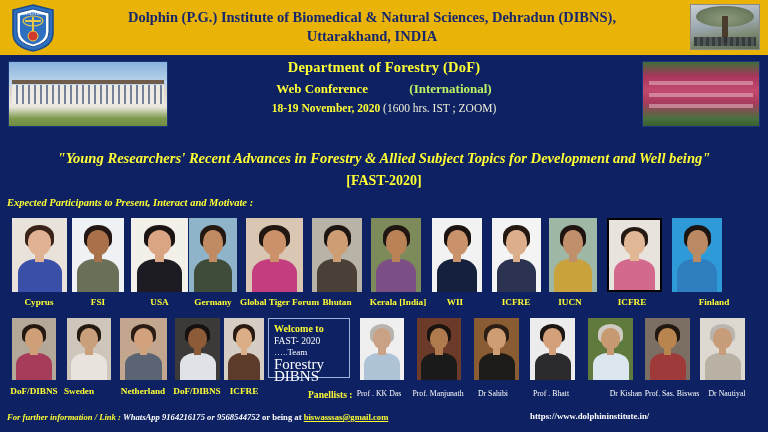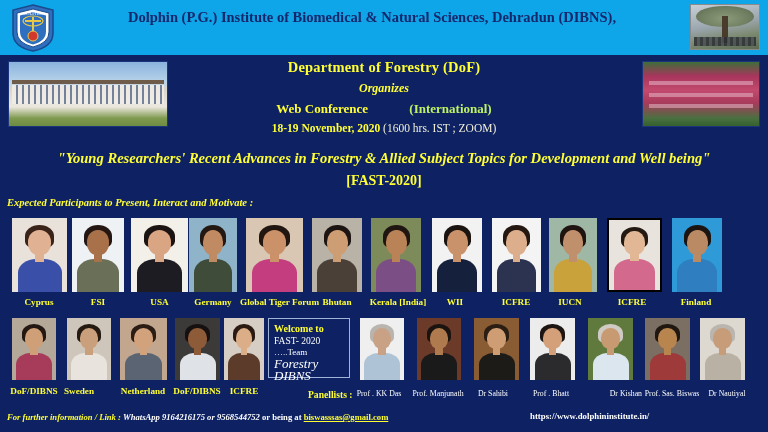--- a/index.html
+++ b/index.html
@@ -12,21 +12,21 @@
   }
   #poster {
     position:relative;
     width:768px; height:432px;
     background:#0d2163;
   }
 
   
   .header {
     position:absolute; left:0; top:0; width:768px; height:55px;
-    background:#0ea5e9;
+    background:#eab308;
   }
   .hdr-logo {
     position:absolute; left:8px; top:3px; width:50px; height:50px;
   }
   .hdr-title {
     position:absolute; left:72px; top:8px; width:600px;
     text-align:center;
     font-family:"Liberation Serif", serif;
     font-weight:bold;
     font-size:14.5px;
@@ -160,21 +160,21 @@
   
   .welcome-box {
     position:absolute;
     border:1px solid #9fb4d8;
     background:#0d2163;
     padding:4px 5px;
   }
   .wb-l1 { color:#ffff33; font-weight:bold; font-size:10px; line-height:12px; }
   .wb-l2 { color:#ffffff; font-size:9.5px; line-height:12px; }
   .wb-l3 { color:#ffffff; font-size:9px; line-height:11px; }
-  .wb-l4 { color:#ffffff; font-size:13px; line-height:12px;font-style:italic; }
+  .wb-l4 { color:#ffffff; font-size:15px; line-height:12px; }
 
   .panellists-label {
     position:absolute;
     color:#ffff33;
     font-weight:bold;
     font-size:9.6px;
     white-space:nowrap;
   }
   .pnl-name {
     position:absolute;
@@ -213,20 +213,21 @@
       <path d="M25 9 L38 12.5 L38 28.5 Q38 38 25 41.5 Q12 38 12 28.5 L12 12.5 Z" fill="#2f6fc0"></path>
       <ellipse cx="25" cy="18" rx="10" ry="5" fill="none" stroke="#e8c84a" stroke-width="1.2"></ellipse>
       <rect x="24" y="14" width="2" height="16" fill="#e8c84a"></rect>
       <rect x="17" y="17" width="16" height="2" fill="#e8c84a"></rect>
       <circle cx="25" cy="33" r="5" fill="#d0392b" stroke="#e8c84a" stroke-width="1"></circle>
       <text x="25" y="12" font-size="4.5" fill="#ffffff" text-anchor="middle" font-family="'Liberation Serif',serif">DOLPHIN</text>
     </svg>
 
     <div class="hdr-title">
       <div>Dolphin (P.G.) Institute of Biomedical &amp; Natural Sciences, Dehradun (DIBNS),</div>
+      <div>Uttarakhand, INDIA</div>
     </div>
 
     <div class="hdr-photo">
       <div class="tree-canopy"></div>
       <div class="tree-trunk"></div>
       <div class="crowd"></div>
     </div>
   </div>
 
   <div class="banner">
@@ -235,21 +236,20 @@
       <div class="bwin"></div>
     </div>
     <div class="bld-right">
       <div class="rline" style="top:30%"></div>
       <div class="rline" style="top:48%"></div>
       <div class="rline" style="top:66%"></div>
     </div>
 
     <div class="banner-text">
       <div class="bt-l1">Department of Forestry (DoF)</div>
-      <div class="bt-l2">Organizes</div>
       <div class="bt-l3">
         <span>Web Conference</span>
         <span class="thin">(International)</span>
       </div>
       <div class="bt-l4">
         <span>18-19 November, 2020</span>
         <span class="thin">(1600 hrs. IST ; ZOOM)</span>
       </div>
     </div>
   </div>
@@ -371,21 +371,21 @@
       <div class="plabel" style="left: 602px; top: 297px; width: 60px;">ICFRE</div>
       <div class="pcard" style="left: 672px; top: 218px; width: 50px; height: 74px;">
         <div class="face">
           <div class="bg" style="background:#2e9ad8"></div>
           <div class="body" style="background:#2f7fc0"></div>
           <div class="neck" style="background:#b98a63"></div>
           <div class="hair" style="background:#1b1411"></div>
           <div class="head" style="background:#b98a63"></div>
         </div>
       </div>
-      <div class="plabel" style="left: 666px; top: 297px; width: 60px;">Finland</div>
+      <div class="plabel" style="left: 684px; top: 297px; width: 60px;">Finland</div>
     </div>
 
   <div class="prow" id="row2">
       <div class="pcard" style="left: 12px; top: 318px; width: 44px; height: 62px;">
         <div class="face">
           <div class="bg" style="background:#b4a898"></div>
           <div class="body" style="background:#a63c5a"></div>
           <div class="neck" style="background:#cf9f78"></div>
           <div class="hair" style="background:#241812"></div>
           <div class="head" style="background:#cf9f78"></div>

